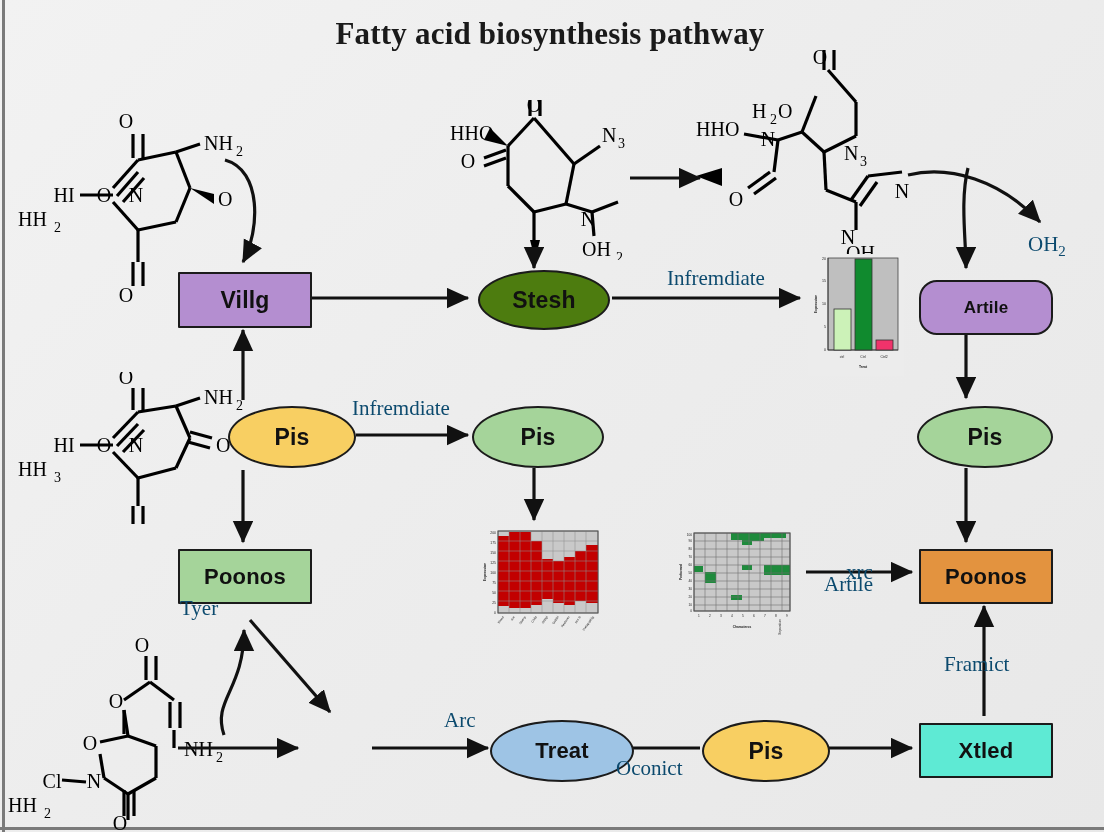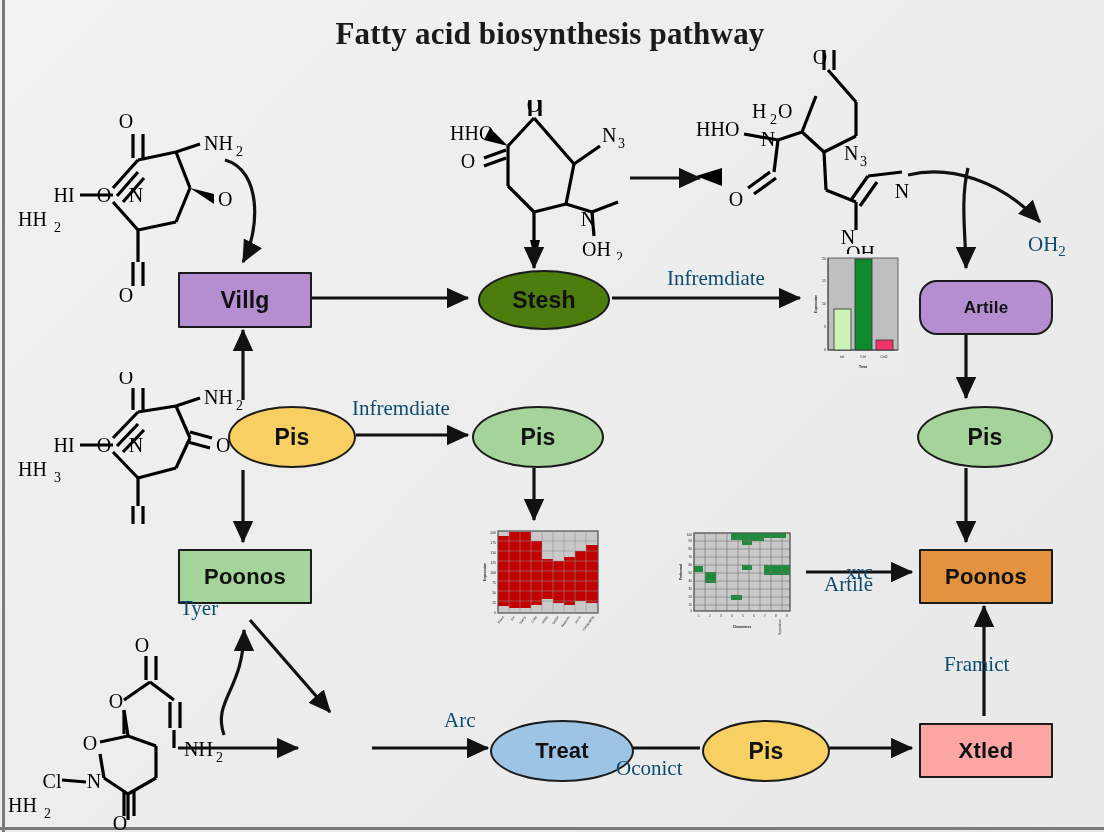--- a/index.html
+++ b/index.html
@@ -278,21 +278,21 @@
   <div class="node rect" style="left:178px;top:272px;width:130px;height:52px;background:#b48ed0;font-size:23px;">Villg</div>
   <div class="node ellipse" style="left:478px;top:270px;width:128px;height:56px;background:#4d7c0f;font-size:23px;">Stesh</div>
   <div class="node round" style="left:919px;top:280px;width:130px;height:51px;background:#b48ed0;font-size:17px;">Artile</div>
   <div class="node ellipse" style="left:228px;top:406px;width:124px;height:58px;background:#f8cf62;font-size:23px;">Pis</div>
   <div class="node ellipse" style="left:472px;top:406px;width:128px;height:58px;background:#a5d49a;font-size:23px;">Pis</div>
   <div class="node ellipse" style="left:917px;top:406px;width:132px;height:58px;background:#a5d49a;font-size:23px;">Pis</div>
   <div class="node rect" style="left:178px;top:549px;width:130px;height:51px;background:#a5d49a;font-size:22px;">Poonos</div>
   <div class="node rect" style="left:919px;top:549px;width:130px;height:51px;background:#e3933f;font-size:22px;">Poonos</div>
   <div class="node ellipse" style="left:490px;top:720px;width:140px;height:58px;background:#9ec4e5;font-size:22px;">Treat</div>
   <div class="node ellipse" style="left:702px;top:720px;width:124px;height:58px;background:#f8cf62;font-size:23px;">Pis</div>
-  <div class="node rect" style="left:919px;top:723px;width:130px;height:51px;background:#fca5a5;font-size:22px;">Xtled</div>
+  <div class="node rect" style="left:919px;top:723px;width:130px;height:51px;background:#5eead4;font-size:22px;">Xtled</div>
 
   <div class="edge-label" style="left:667px;top:266px;">Infremdiate</div>
   <div class="edge-label" style="left:352px;top:396px;">Infremdiate</div>
   <div class="edge-label" style="left:180px;top:596px;">Tyer</div>
   <div class="edge-label" style="left:846px;top:560px;">xrc</div>
   <div class="edge-label" style="left:824px;top:572px;">Artile</div>
   <div class="edge-label" style="left:944px;top:652px;">Framict</div>
   <div class="edge-label" style="left:444px;top:708px;">Arc</div>
   <div class="edge-label" style="left:616px;top:756px;">Oconict</div>
   <div class="edge-label" style="left:1028px;top:232px;">

